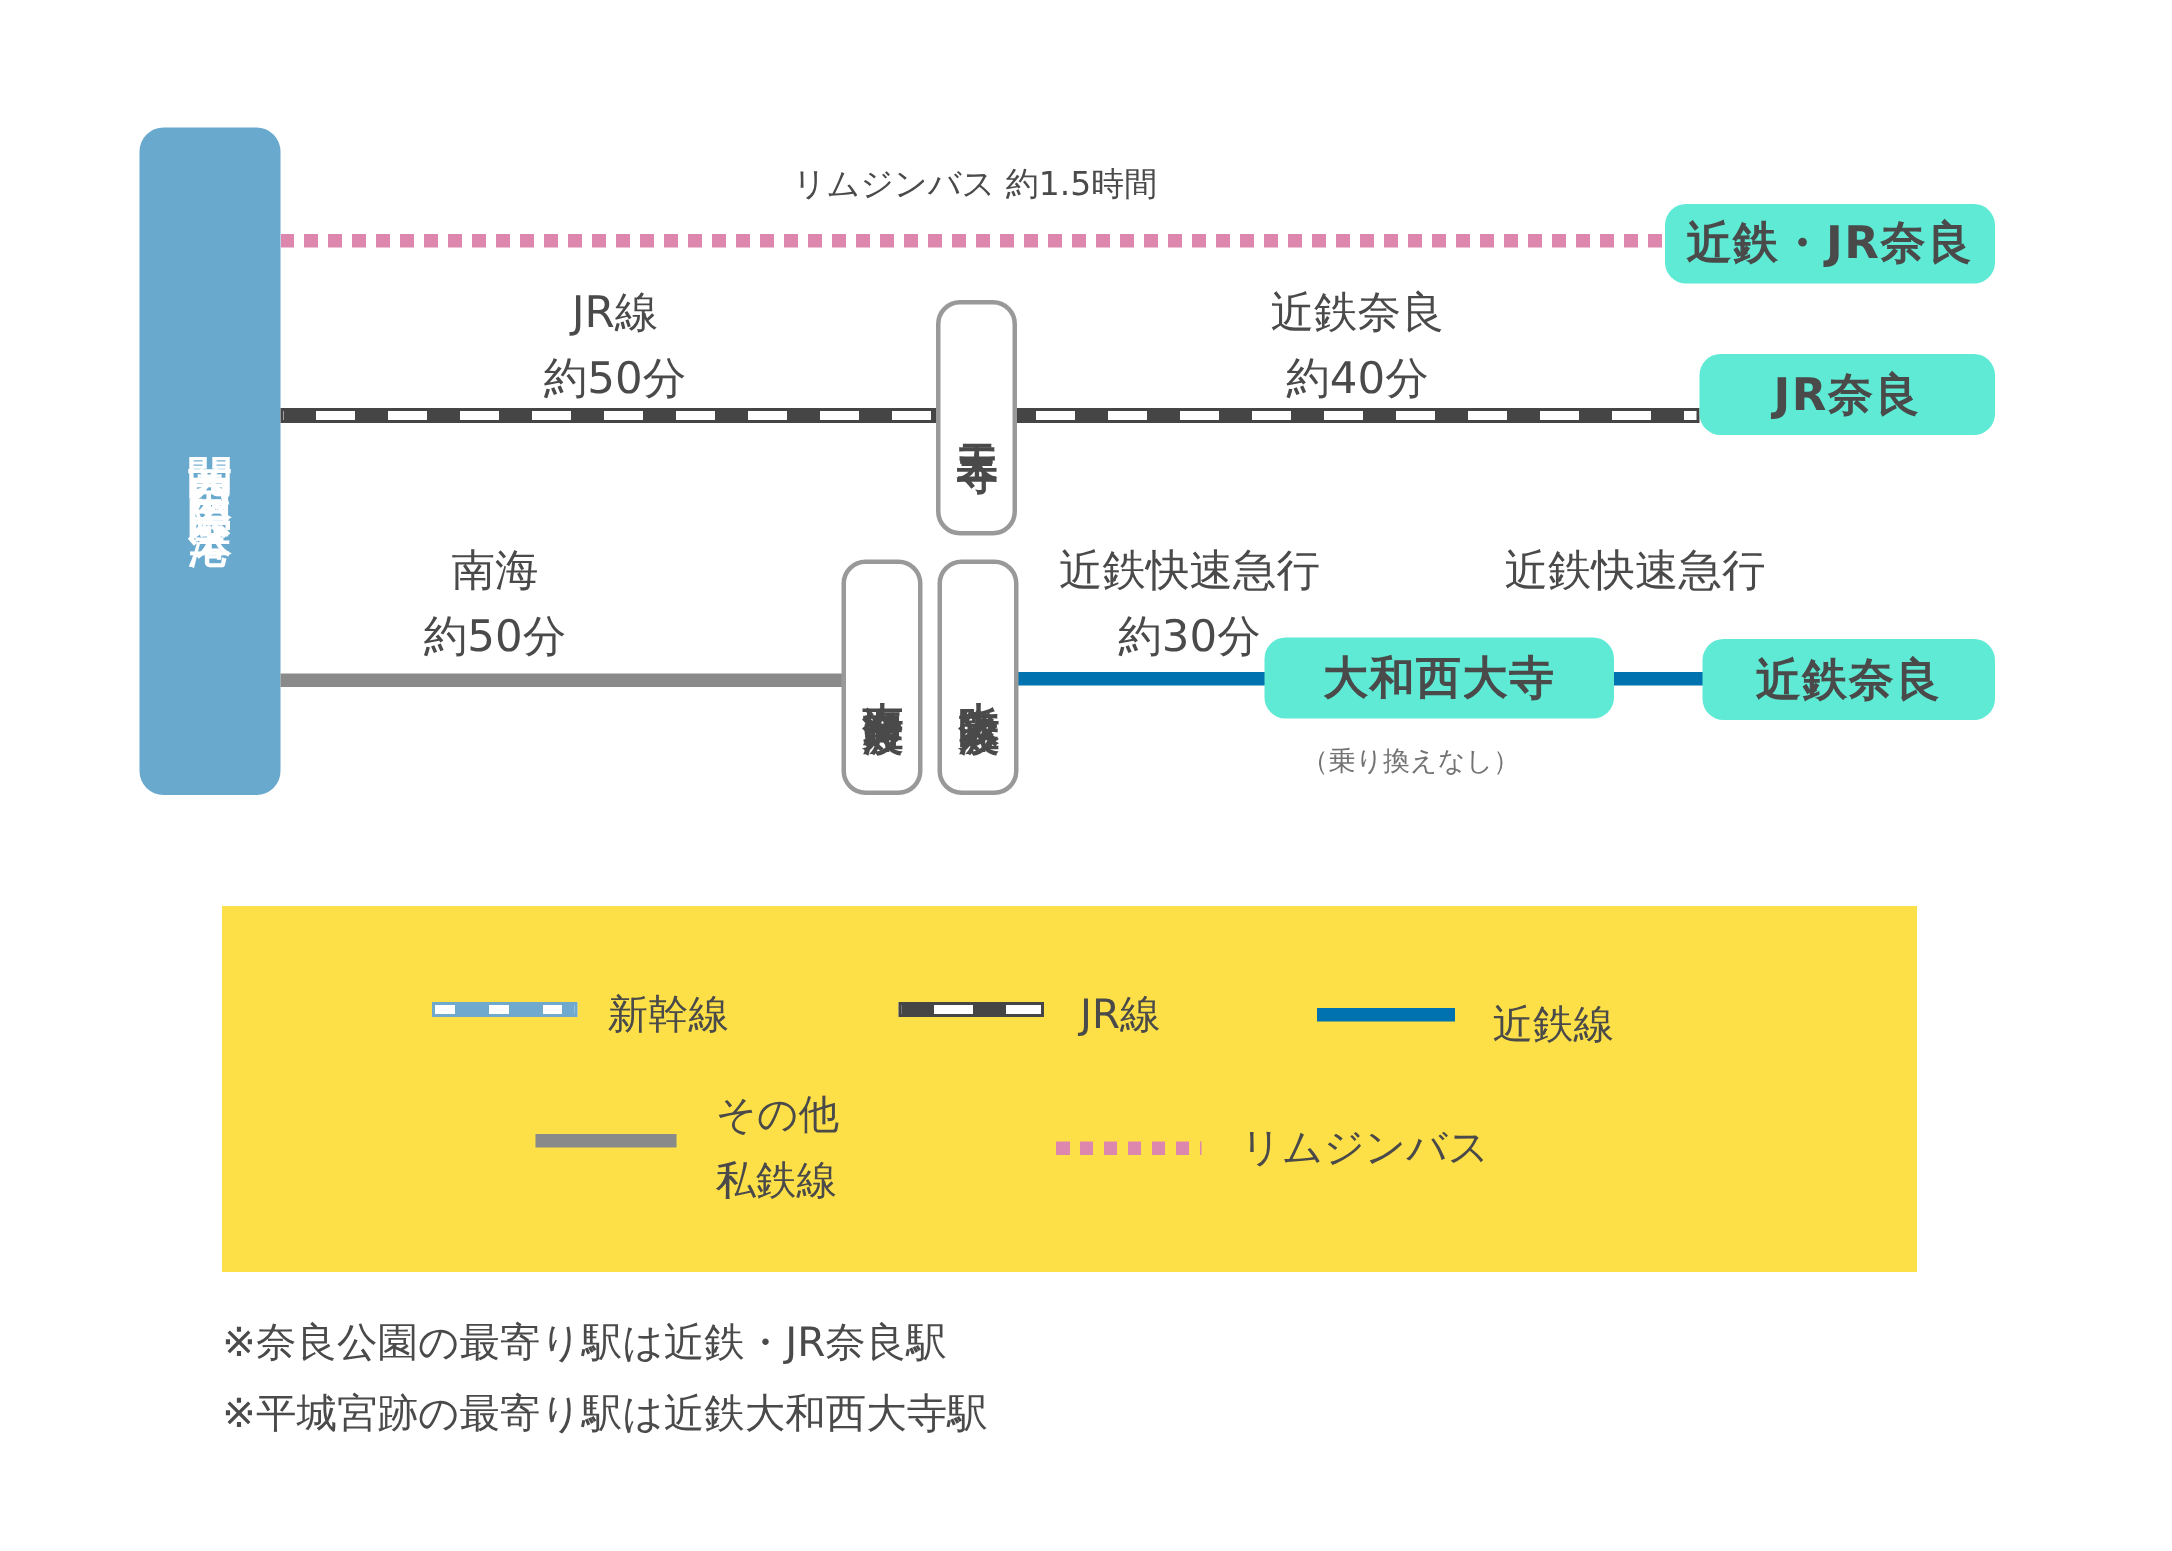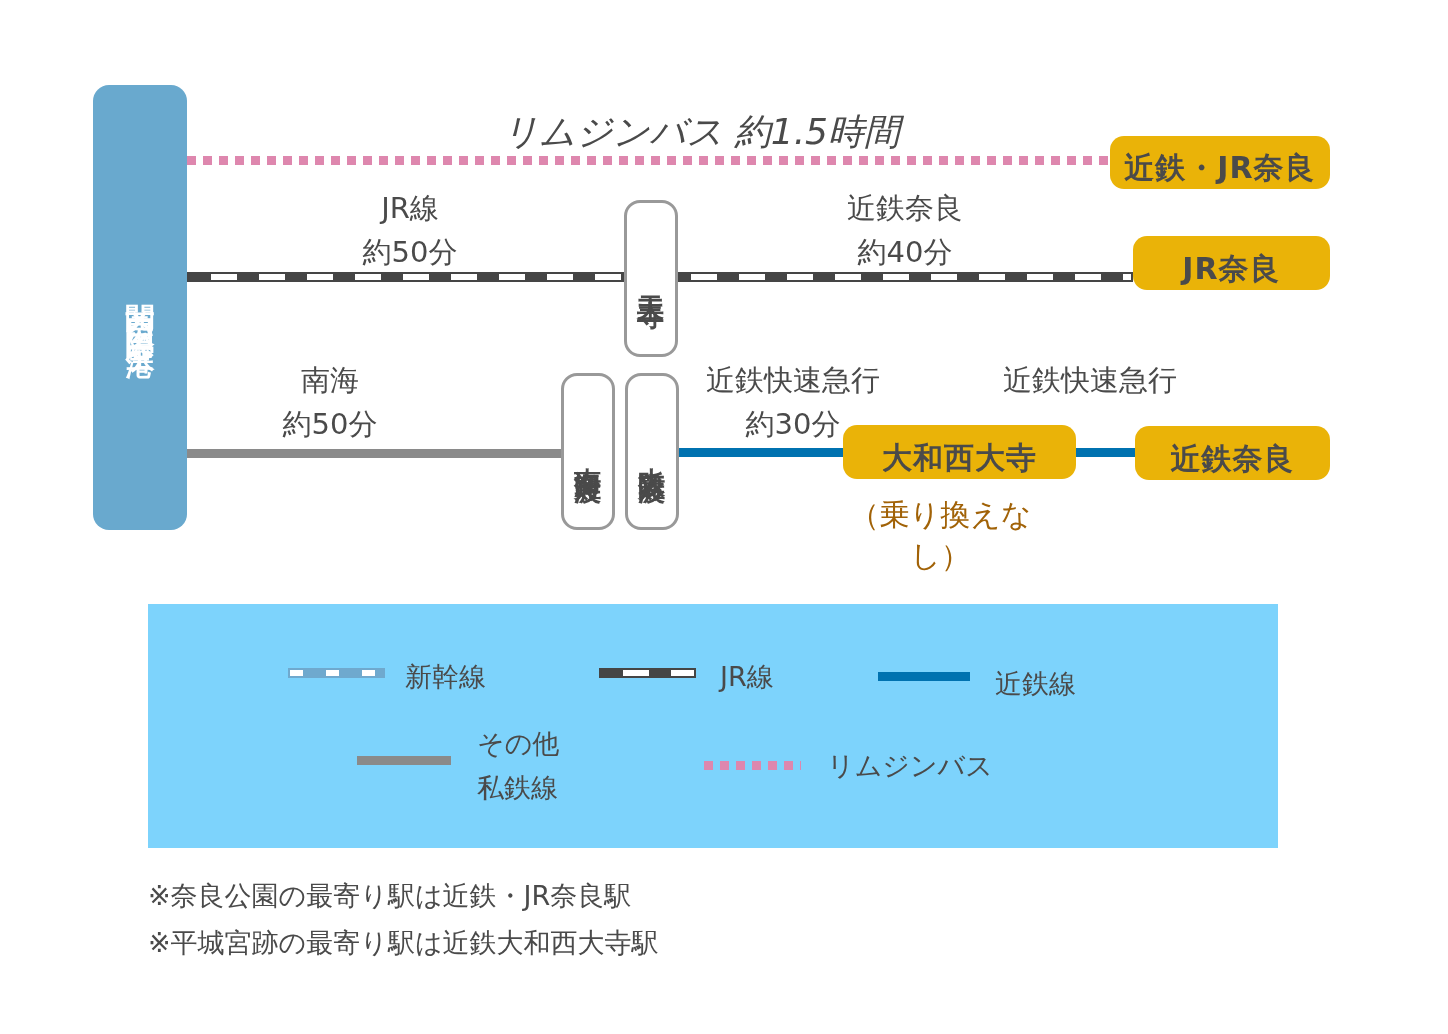--- a/index.html
+++ b/index.html
@@ -27,30 +27,30 @@
   .station-box{
     position:absolute;z-index:3;width:54px;background:#ffffff;border:3px solid #999999;
     border-radius:16px;display:flex;align-items:center;justify-content:center;box-sizing:border-box;
   }
   .station-box span{
     writing-mode:vertical-rl;text-orientation:upright;font-size:27px;font-weight:600;
     letter-spacing:3px;line-height:1;color:#4a4a4a;
   }
   
   .badge{
-    position:absolute;z-index:3;background:#eab308;border-radius:14px;
-    display:flex;align-items:flex-end;justify-content:center;
+    position:absolute;z-index:3;background:#5eead4;border-radius:14px;
+    display:flex;align-items:center;justify-content:center;
     font-size:30px;font-weight:bold;color:#4a4a4a;letter-spacing:1px;
   }
   
   .rlabel{position:absolute;z-index:2;text-align:center;font-size:29px;line-height:44px;font-weight:500;color:#4a4a4a;}
-  .rlabel-single{position:absolute;z-index:2;text-align:right;font-size:36px;font-weight:500;color:#4a4a4a;font-style:italic;}
-  .note-small{position:absolute;z-index:2;text-align:center;font-size:30px;color:#a16207;}
+  .rlabel-single{position:absolute;z-index:2;text-align:center;font-size:22px;font-weight:500;color:#4a4a4a;}
+  .note-small{position:absolute;z-index:2;text-align:center;font-size:18px;color:#737373;}
   
-  .legend{position:absolute;left:148px;top:604px;width:1130px;height:244px;background:#7dd3fc;z-index:1;}
+  .legend{position:absolute;left:148px;top:604px;width:1130px;height:244px;background:#fde047;z-index:1;}
   .legend .swatch{position:absolute;}
   .legend .llabel{position:absolute;font-size:27px;color:#4a4a4a;font-weight:500;line-height:44px;}
   
   .footnotes{position:absolute;left:148px;top:872px;font-size:27px;line-height:47px;color:#4a4a4a;font-weight:500;z-index:1;}
 </style>
 </head>
 <body>
 
 <div id="canvas">
 

